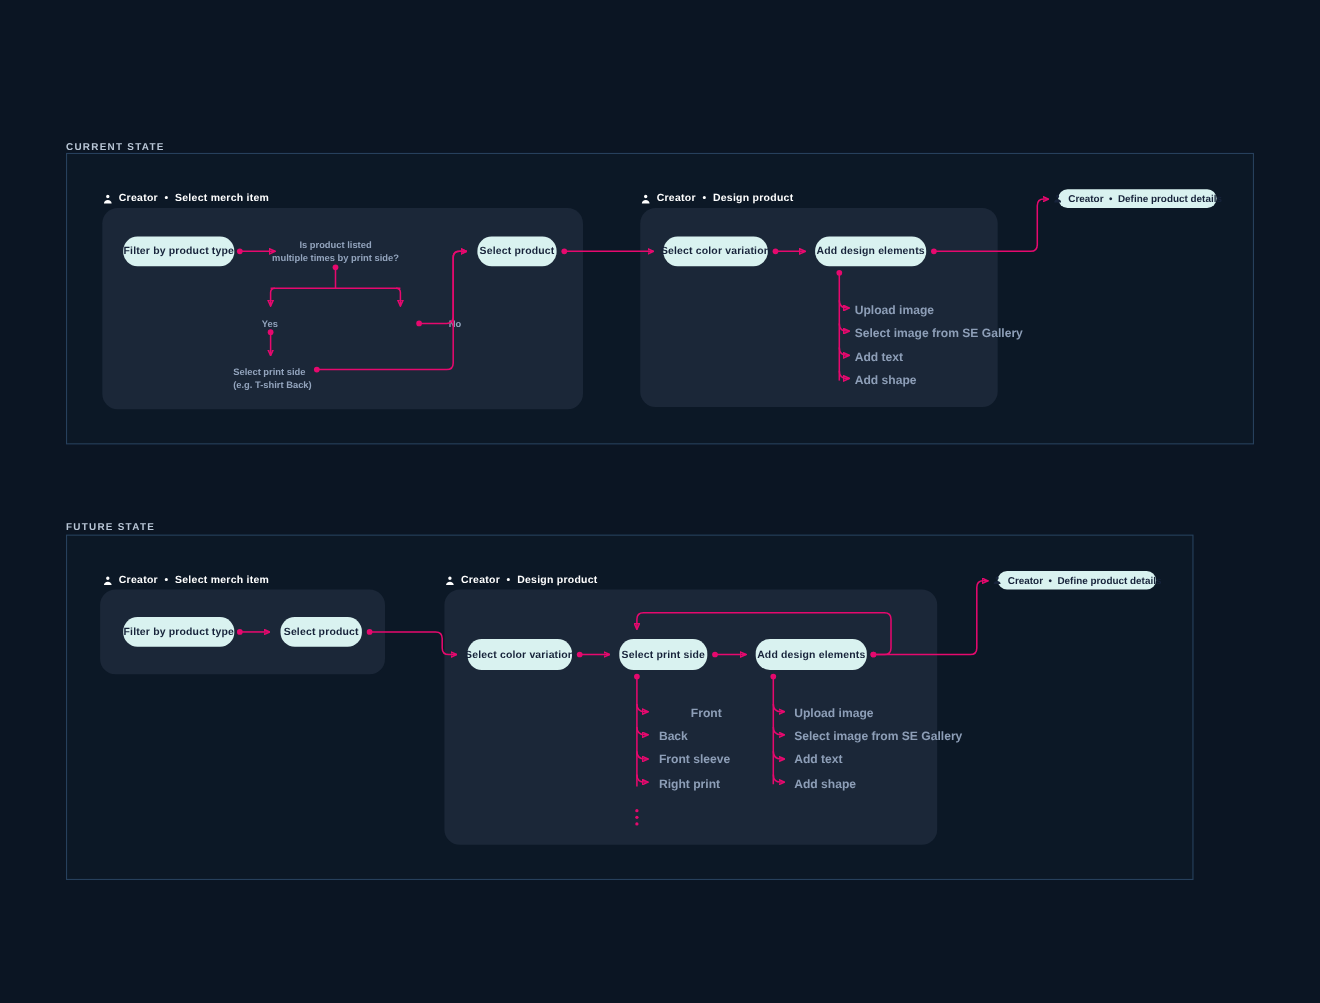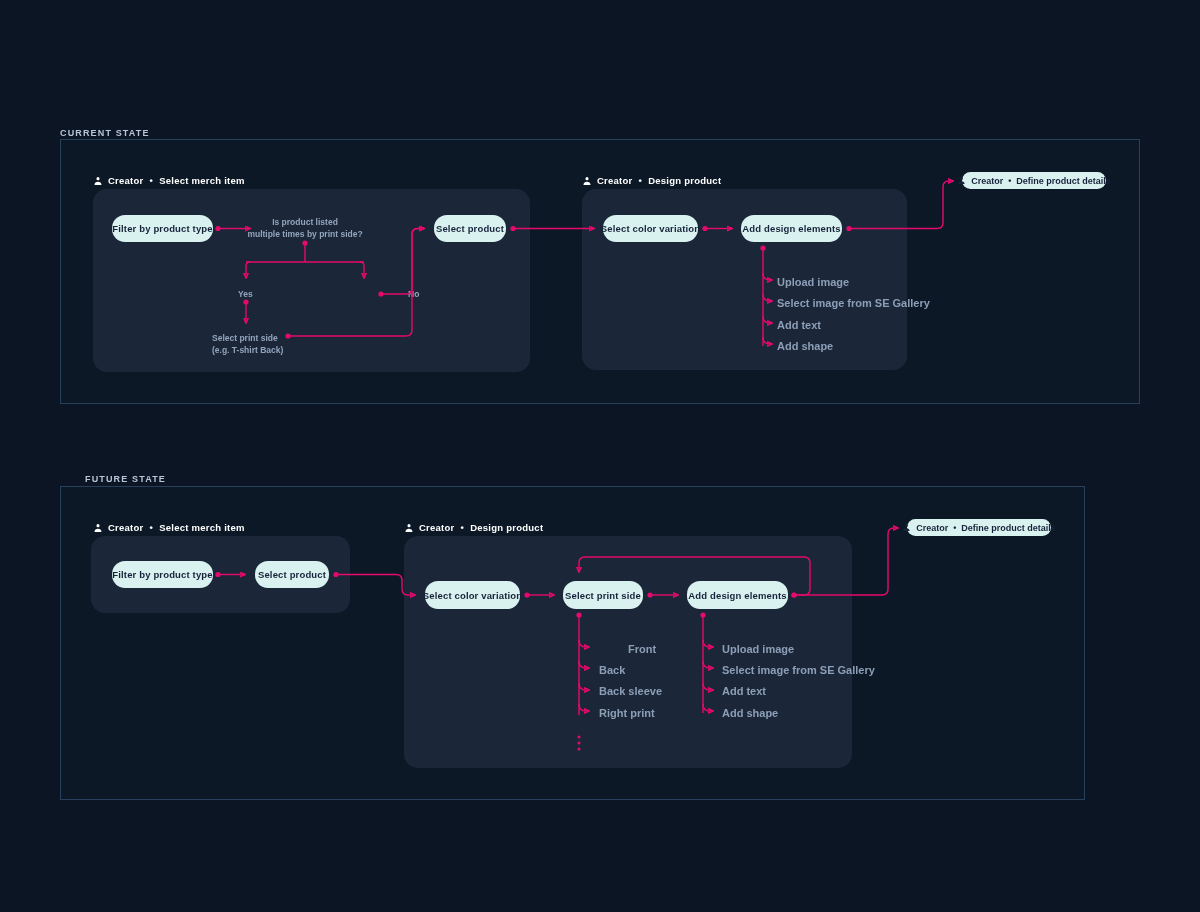--- a/index.html
+++ b/index.html
@@ -178,21 +178,21 @@
     <span class="person-icon">
       <svg viewBox="0 0 10 10" width="9" height="9">
           <path d="M5 1.1a1.55 1.55 0 1 1 0 3.1 1.55 1.55 0 0 1 0-3.1zM1.5 8.9c0-1.9 1.6-3.1 3.5-3.1s3.5 1.2 3.5 3.1z"></path>
         </svg>
     </span>
     <span>Creator</span>
     <span class="sep">•</span>
     <span>Define product details</span>
   </div>
 
-  <div class="section-title" style="left:60px;top:466px;margin-left:25px;">FUTURE STATE</div>
+  <div class="section-title" style="left:60px;top:466px;">FUTURE STATE</div>
 
   <div class="section-frame" style="left:60px;top:478px;width:1025px;height:314px;"></div>
 
   <div class="lane-header" style="left:93px;top:514px;">
     <span class="person-icon">
       <svg viewBox="0 0 10 10" width="10" height="10">
           <path fill="#ffffff" d="M5 1.1a1.55 1.55 0 1 1 0 3.1 1.55 1.55 0 0 1 0-3.1zM1.5 8.9c0-1.9 1.6-3.1 3.5-3.1s3.5 1.2 3.5 3.1z"></path>
         </svg>
     </span>
     <span>Creator</span>
@@ -214,21 +214,21 @@
   <div class="lane-panel" style="left:404px;top:528px;width:448px;height:232px;"></div>
 
   <div class="node" style="left:112px;top:553px;width:101px;height:27px;">Filter by product type</div>
   <div class="node" style="left:255px;top:553px;width:74px;height:27px;">Select product</div>
   <div class="node" style="left:425px;top:573px;width:95px;height:28px;">Select color variation</div>
   <div class="node" style="left:563px;top:573px;width:80px;height:28px;">Select print side</div>
   <div class="node" style="left:687px;top:573px;width:101px;height:28px;">Add design elements</div>
 
   <div class="sub-label" style="left:599px;top:635px;padding-left:29px;">Front</div>
   <div class="sub-label" style="left:599px;top:656px;">Back</div>
-  <div class="sub-label" style="left:599px;top:677px;">Back sleeve</div>
+  <div class="sub-label" style="left:599px;top:677px;">Front sleeve</div>
   <div class="sub-label" style="left:599px;top:699px;">Right print</div>
 
   <div class="sub-label" style="left:722px;top:635px;">Upload image</div>
   <div class="sub-label" style="left:722px;top:656px;">Select image from SE Gallery</div>
   <div class="sub-label" style="left:722px;top:677px;">Add text</div>
   <div class="sub-label" style="left:722px;top:699px;">Add shape</div>
 
   <div class="badge" style="left:907px;top:511px;width:144px;height:17px;">
     <span class="person-icon">
       <svg viewBox="0 0 10 10" width="9" height="9">

